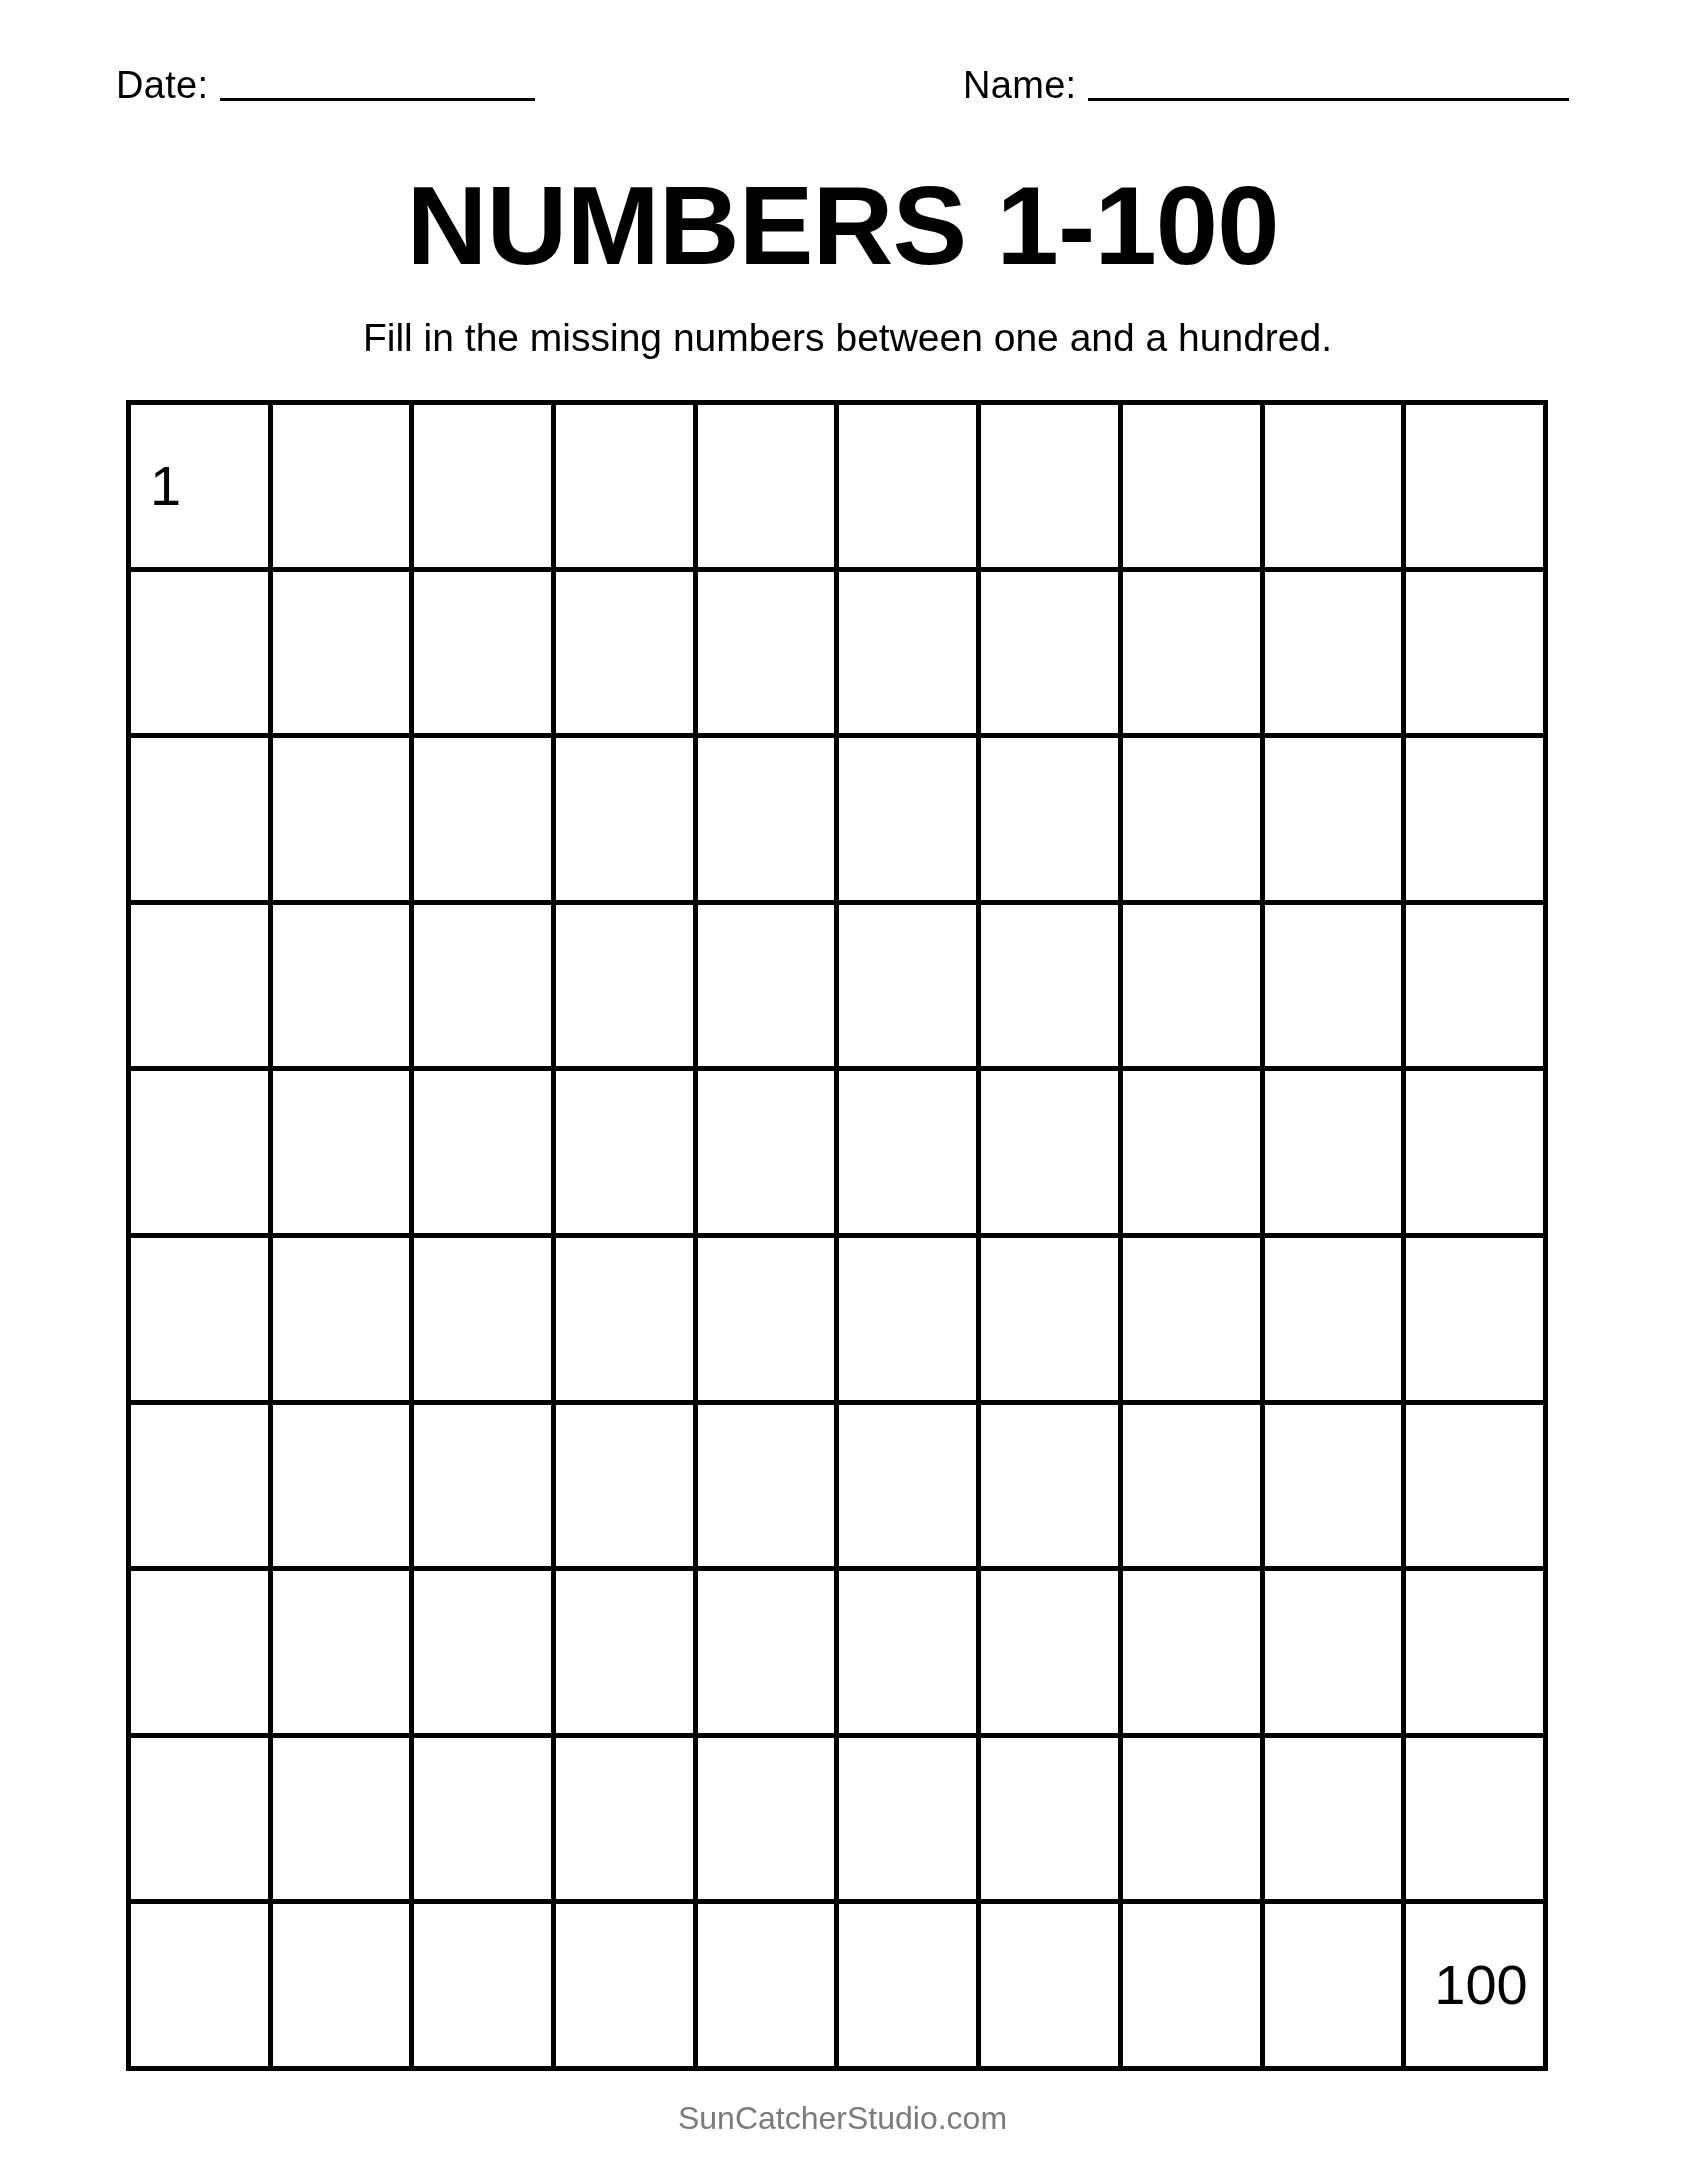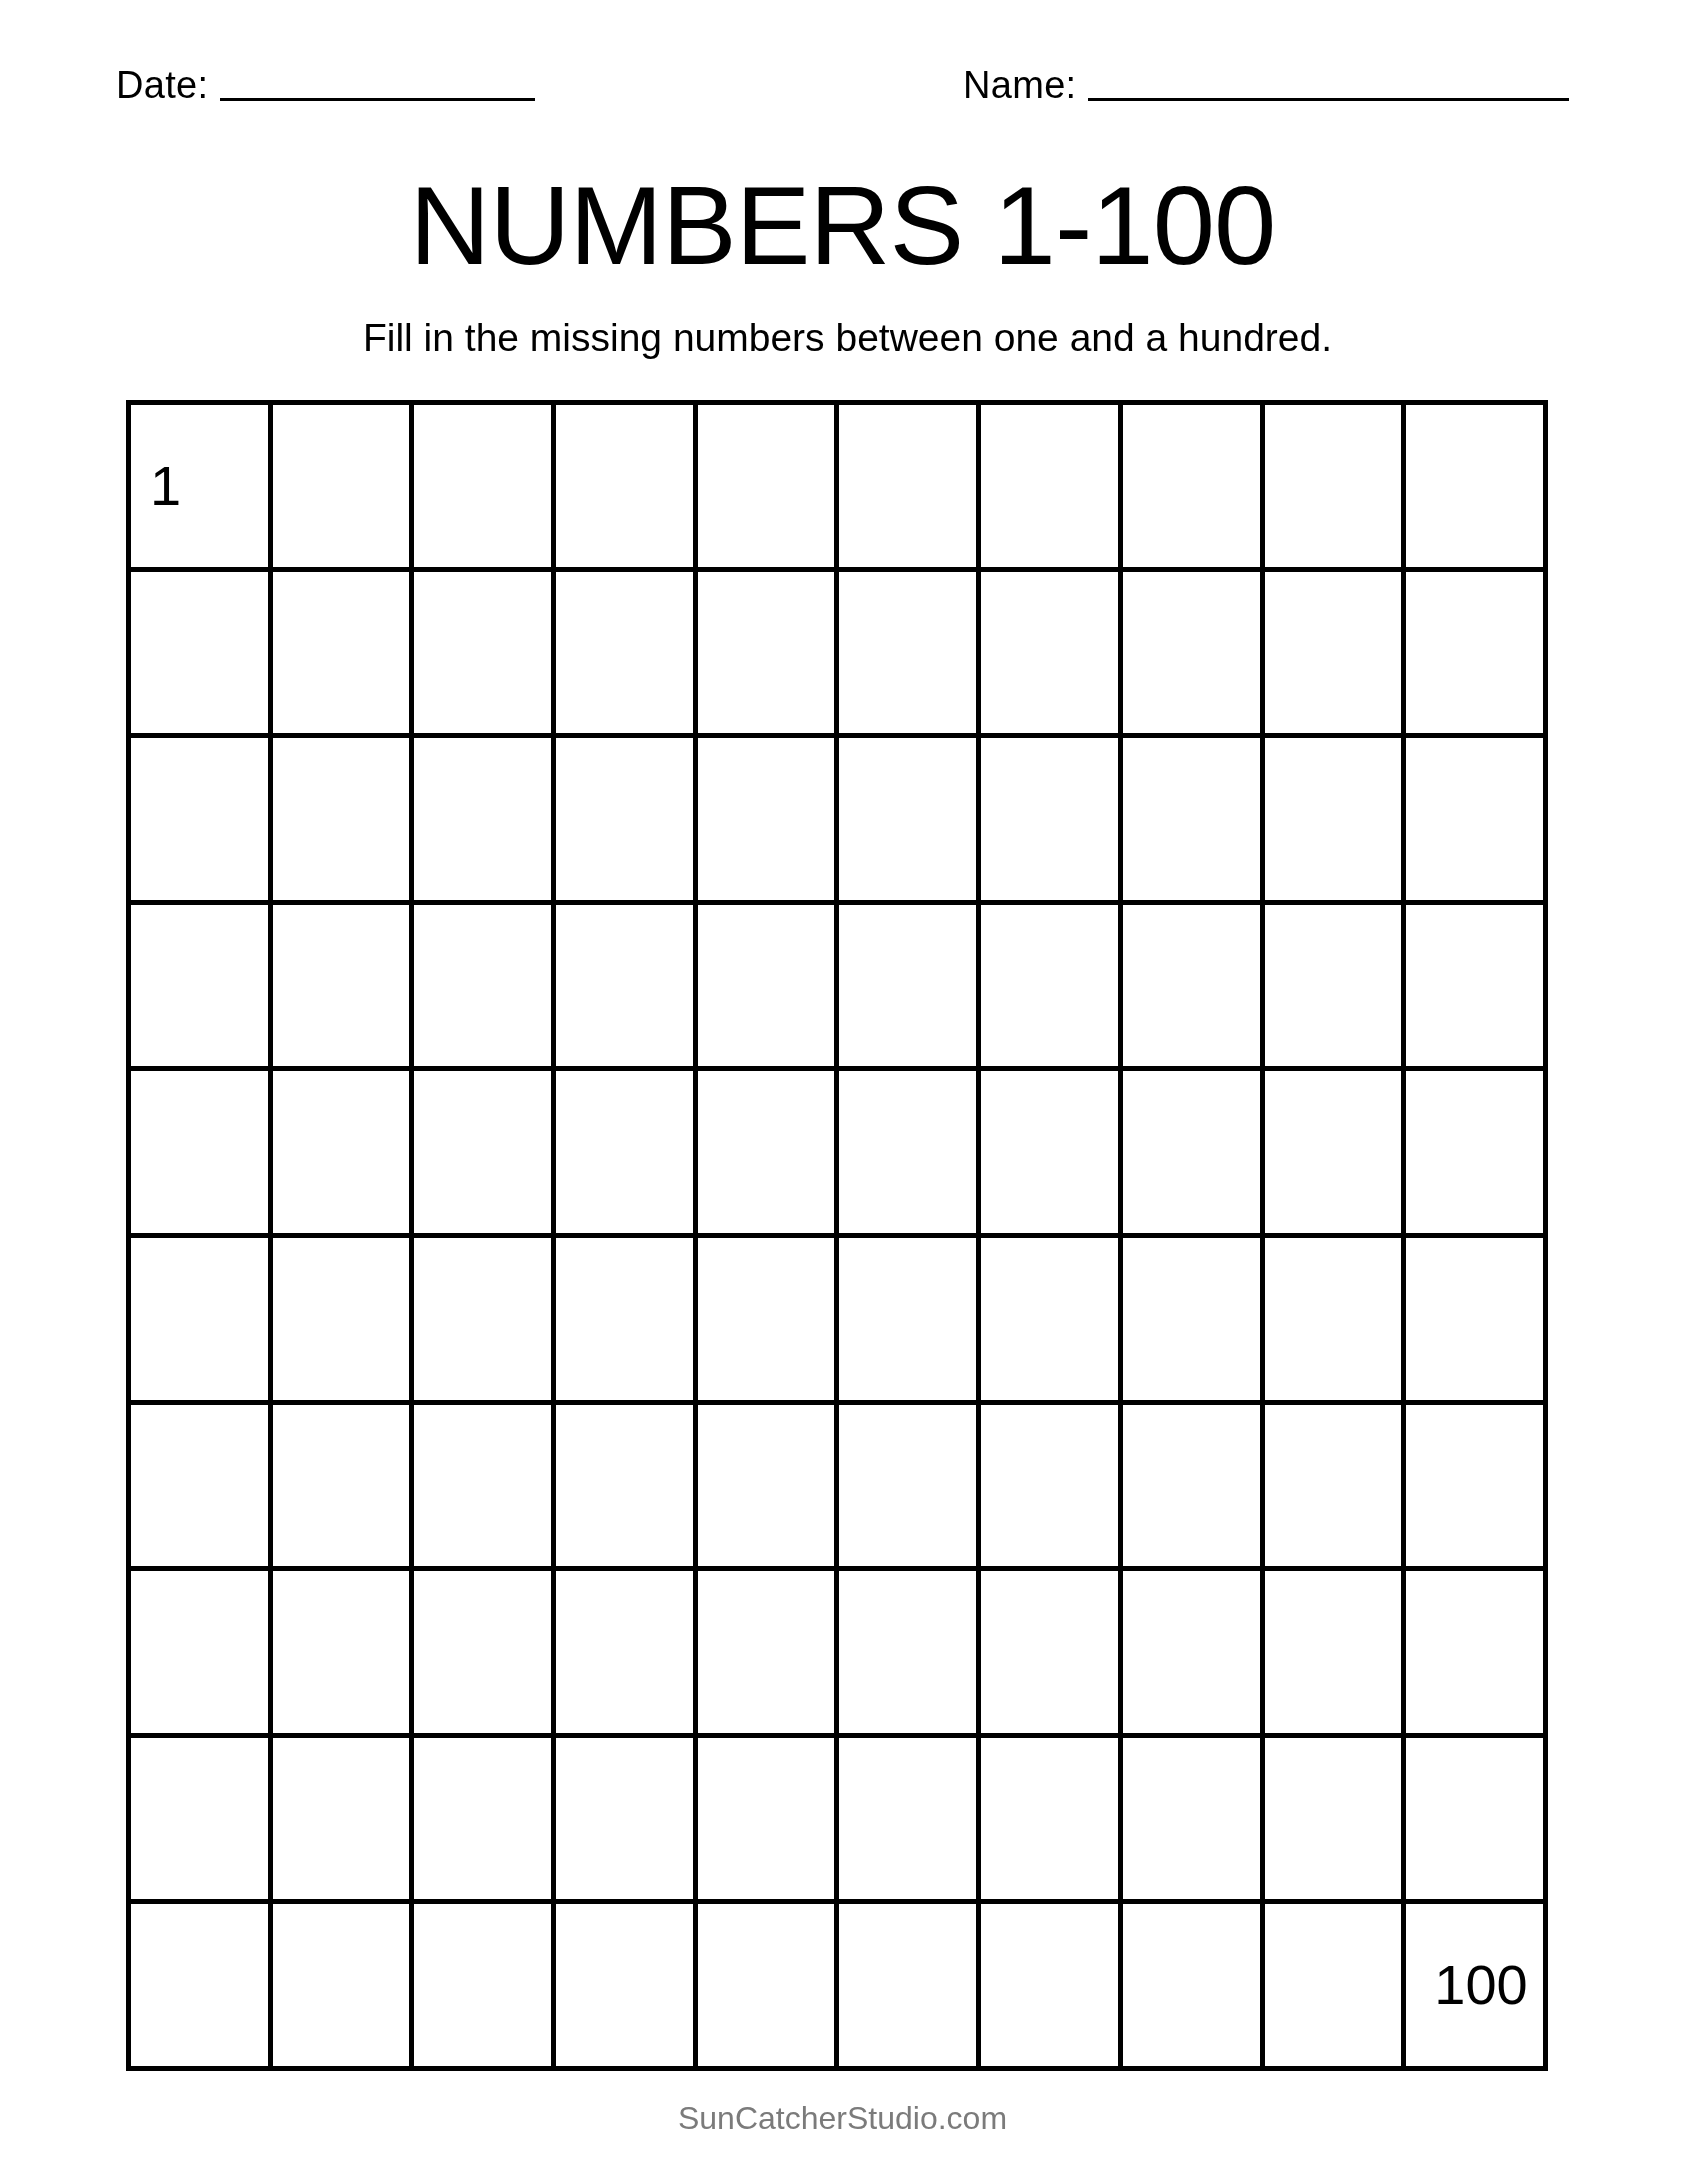--- a/index.html
+++ b/index.html
@@ -56,21 +56,21 @@
   .field-name .field-line { width: 481px; }
 
   
   .title {
     position: absolute;
     top: 167px;
     left: 0;
     width: 1685px;
     text-align: center;
     font-size: 112px;
-    font-weight: normal;
+    font-weight: bold;
     letter-spacing: -0.9px;
     line-height: 1.05;
   }
   .subtitle {
     position: absolute;
     top: 315px;
     left: 5px;
     width: 1685px;
     text-align: center;
     font-size: 39px;

